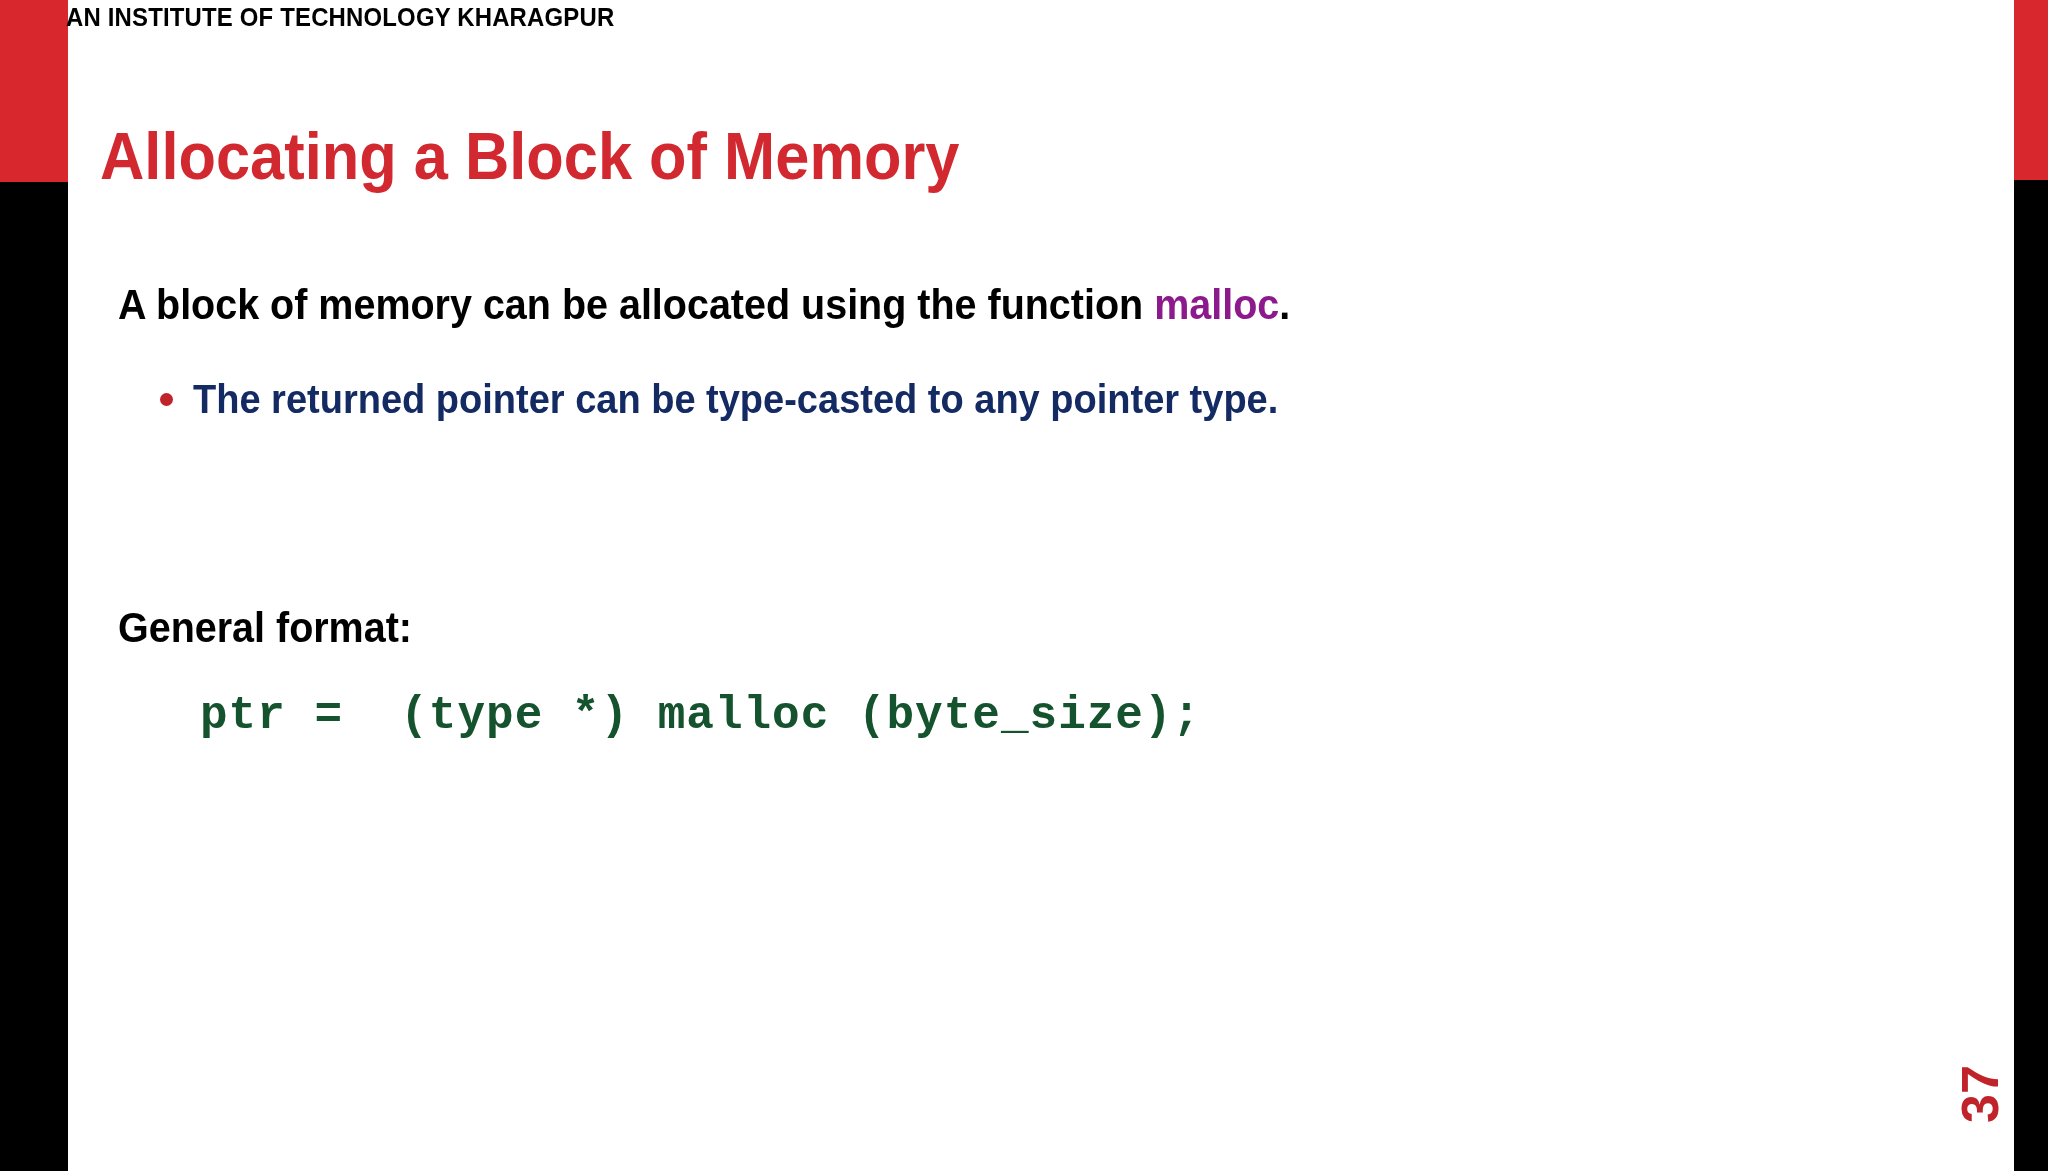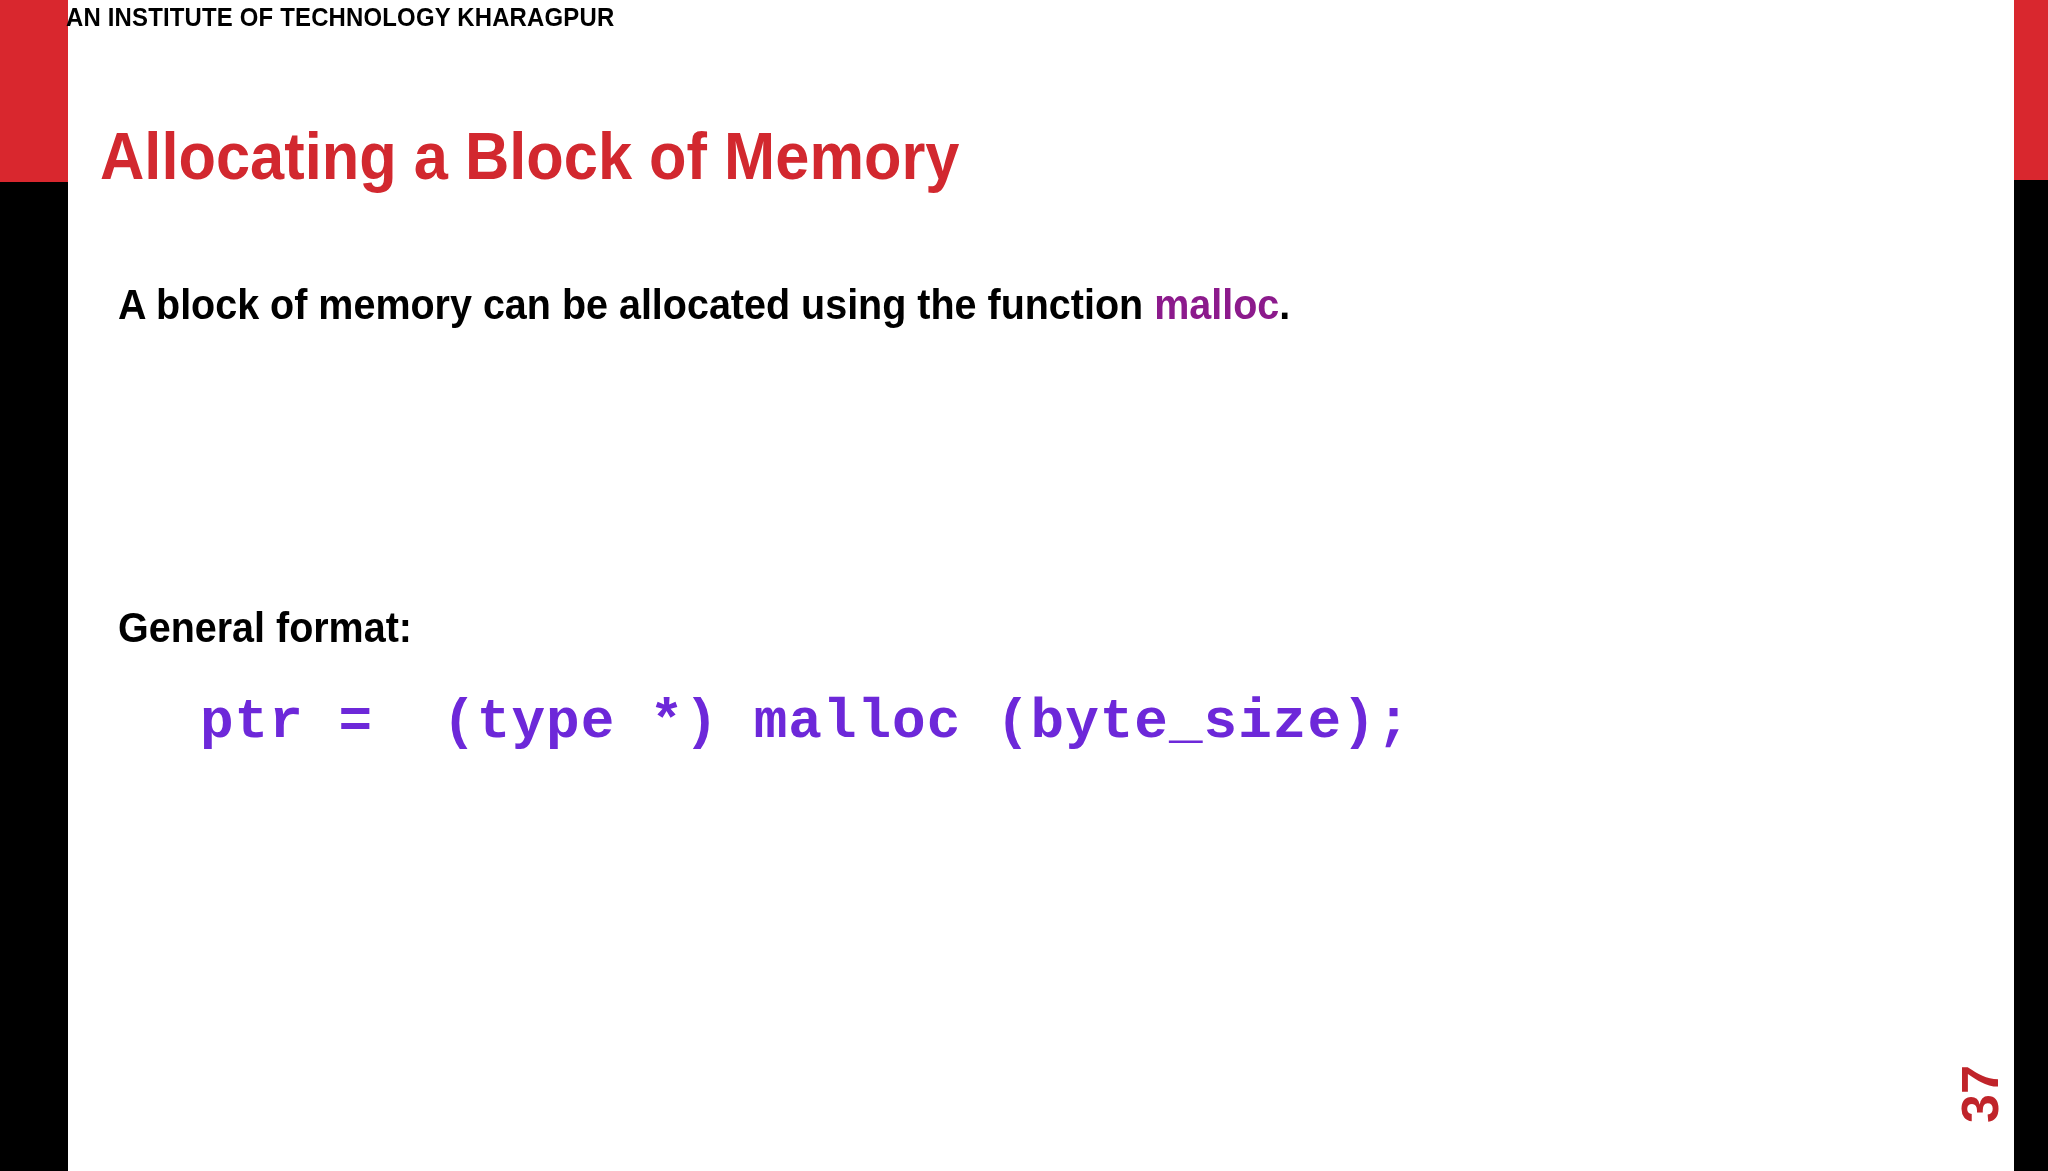--- a/index.html
+++ b/index.html
@@ -136,23 +136,23 @@
     transform: scaleX(0.94);
     transform-origin: left top;
   }
 
   .code-line {
     position: absolute;
     left: 200px;
     top: 690px;
     font-family: "Liberation Mono", "DejaVu Sans Mono", monospace;
     font-weight: bold;
-    font-size: 56px;
+    font-size: 46px;
     letter-spacing: 1px;
-    color: #6d28d9;
+    color: #14532d;
     white-space: pre;
   }
 
   
   .page-number {
     position: absolute;
     right: 38px;
     bottom: 22px;
     width: 60px;
     height: 110px;
@@ -184,20 +184,26 @@
 
   <h1 class="slide-title">Allocating a Block of Memory</h1>
 
   <div class="lead-line">
     <span>A block of memory can be allocated using the function </span><span class="kw-purple">malloc</span><span>.</span>
   </div>
 
   <div class="bullet-list">
 
 
+    <div class="bullet-row">
+      <div class="bullet-dot"></div>
+      <div class="bullet-text">
+        <span>The returned pointer can be type-casted to any pointer type.</span><span class="kw-purple"></span><span></span>
+      </div>
+    </div>
 
   </div>
 
   <div class="general-format">General format:</div>
 
   <div class="code-line">ptr =  (type *) malloc (byte_size);</div>
 
   <div class="page-number">
     <span>37</span>
   </div>

